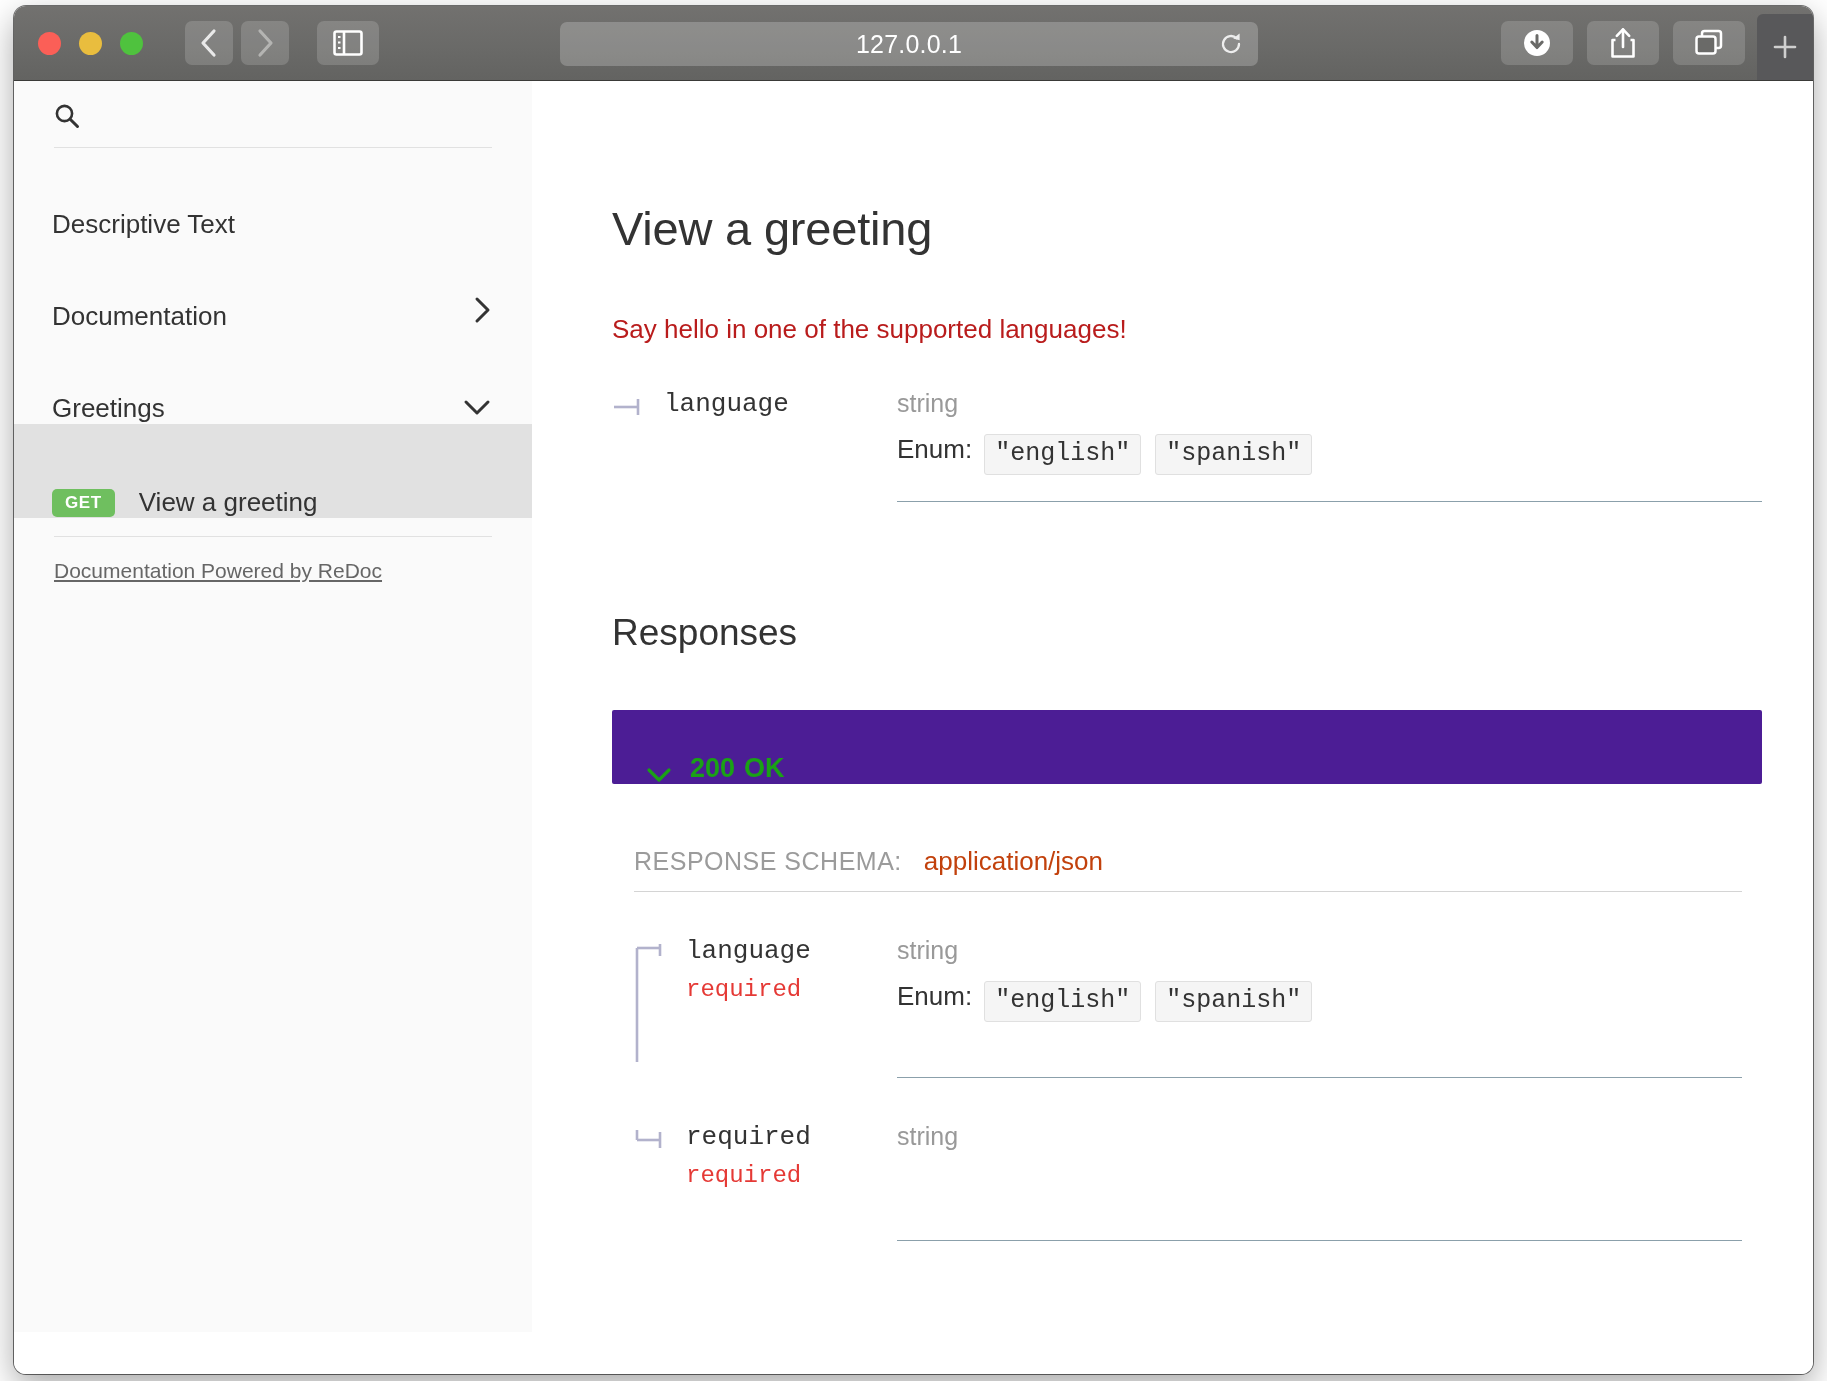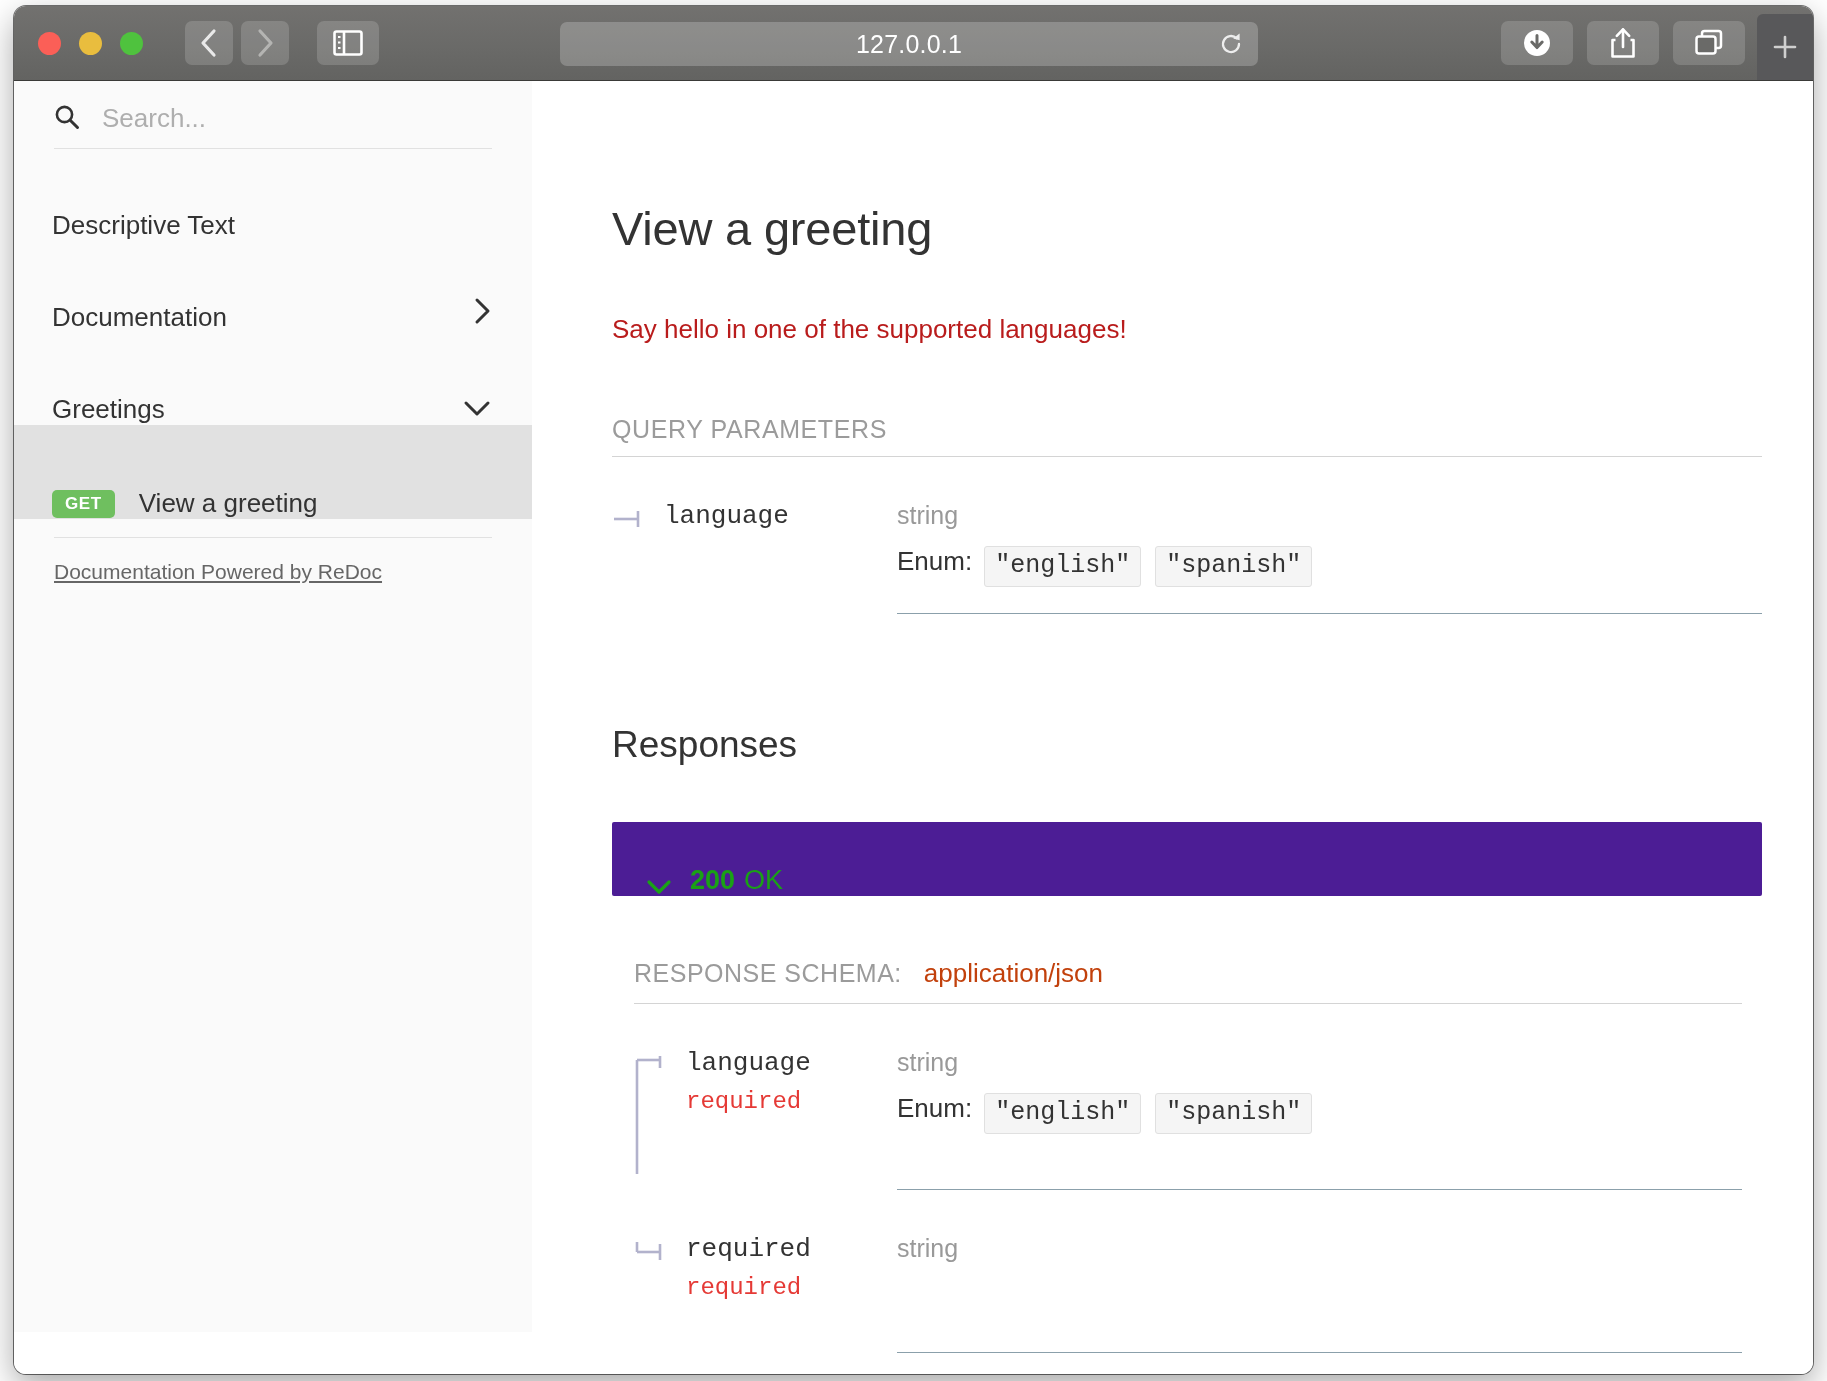--- a/index.html
+++ b/index.html
@@ -284,21 +284,21 @@
     border-radius: 2px;
     cursor: default;
   }
   .resp-bar.ok { background: #4c1d95; align-items: flex-end; }
   .resp-chevron { margin-right: 18px; display: flex; align-items: center; }
   .resp-code {
     font-size: 27px;
     font-weight: bold;
     margin-right: 9px;
   }
-  .resp-text { font-size: 27px; font-weight: 400; }
+  .resp-text { font-size: 27px; font-weight: 700; }
   .resp-bar.ok .resp-code, .resp-bar.ok .resp-text { color: #1aa116; }
 
   .schema-head {
     display: flex;
     align-items: baseline;
     margin: 62px 0 0 22px;
     padding-bottom: 14px;
     border-bottom: 1px solid #d4d4d4;
     width: 1108px;
   }
@@ -397,21 +397,20 @@
 
     <div class="sidebar">
 
       <div class="search-row">
         <span class="search-icon">
           <svg width="26" height="26" viewBox="0 0 26 26">
             <circle cx="10.5" cy="10.5" r="7.6" fill="none" stroke="#333333" stroke-width="2.6"></circle>
             <line x1="16.2" y1="16.2" x2="23.5" y2="23.5" stroke="#333333" stroke-width="3" stroke-linecap="round"></line>
           </svg>
         </span>
-        <input class="search-input" type="text" placeholder="Search..." style="">
       </div>
 
       <div class="menu-item">
         <span class="label">Descriptive Text</span>
       </div>
 
       <div class="menu-item">
         <span class="label">Documentation</span>
         <span>
           <svg width="20" height="30" viewBox="0 0 20 30">
@@ -440,21 +439,20 @@
         <a href="#">Documentation Powered by ReDoc</a>
       </div>
     </div>
 
     <div class="content">
       <div class="content-inner">
 
         <h1 class="page-title">View a greeting</h1>
         <p class="page-desc">Say hello in one of the supported languages!</p>
 
-        <div class="section-label">QUERY PARAMETERS</div>
 
         <div class="param-row">
           <div class="param-name-col">
             <span class="tree-glyph">
               <svg width="34" height="20" viewBox="0 0 34 20">
                 <line x1="2" y1="10" x2="26" y2="10" stroke="#b2b2cc" stroke-width="2.6"></line>
                 <line x1="26" y1="2" x2="26" y2="18" stroke="#b2b2cc" stroke-width="2.6"></line>
               </svg>
             </span>
             <span class="param-names">

